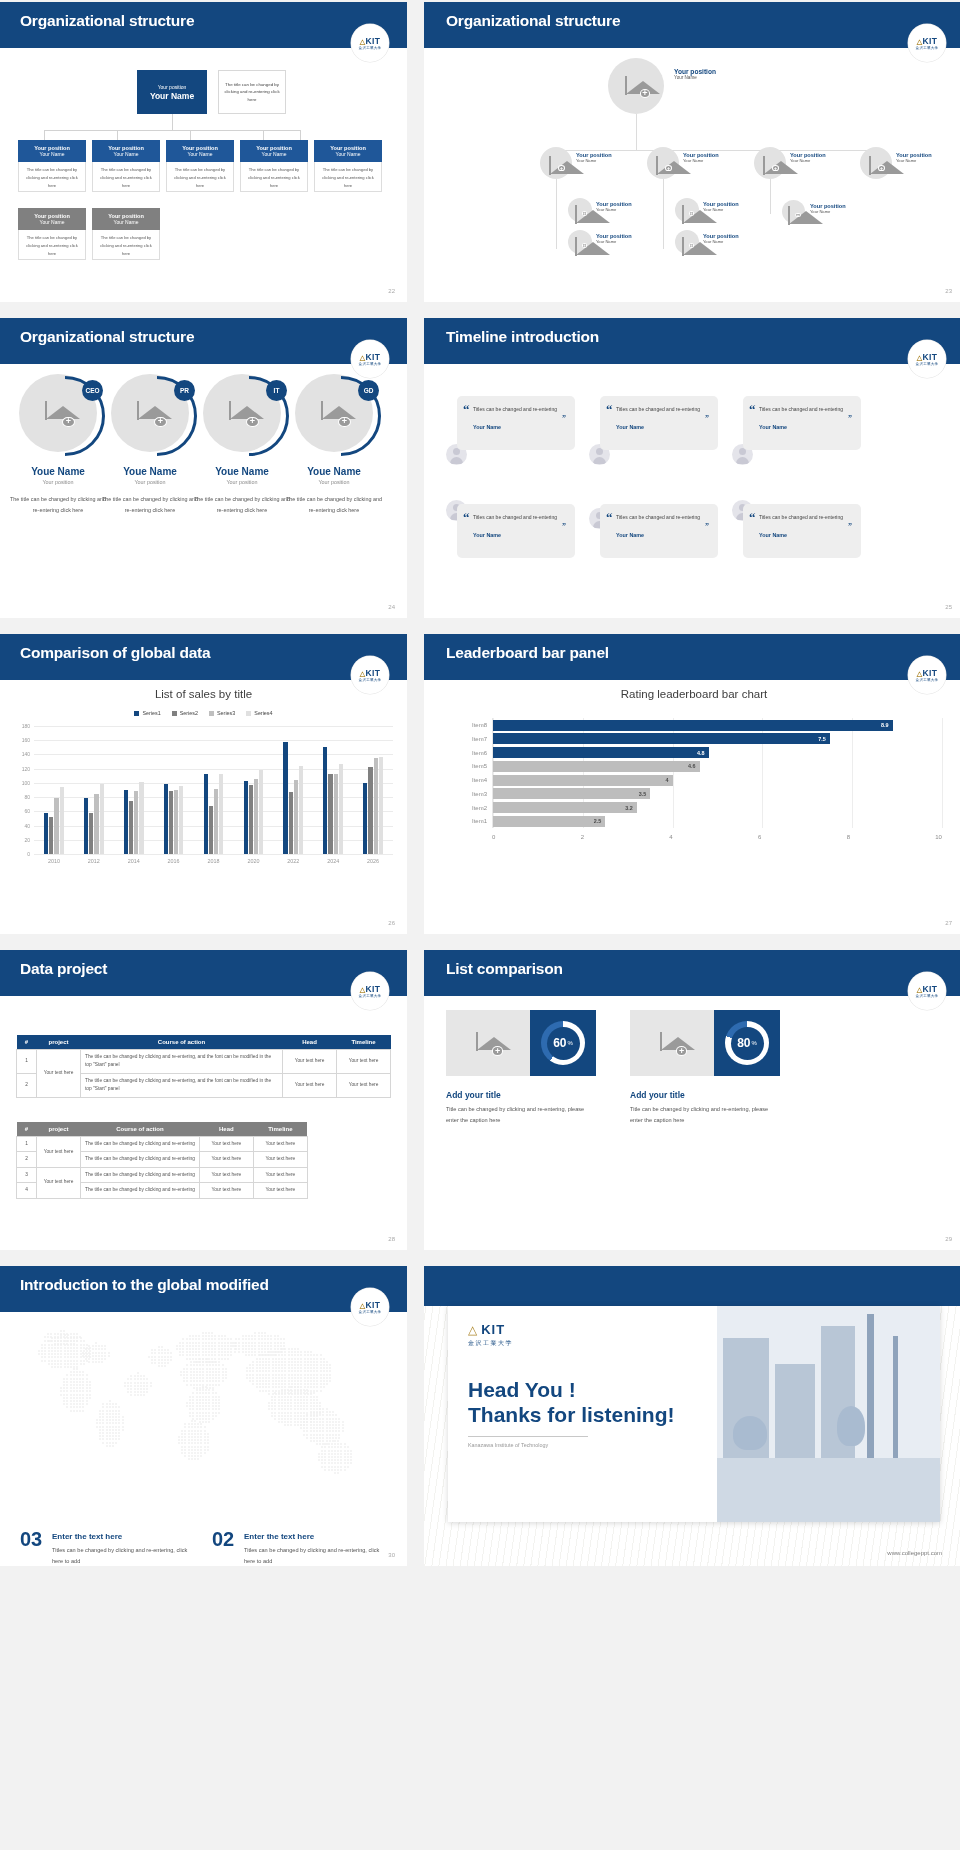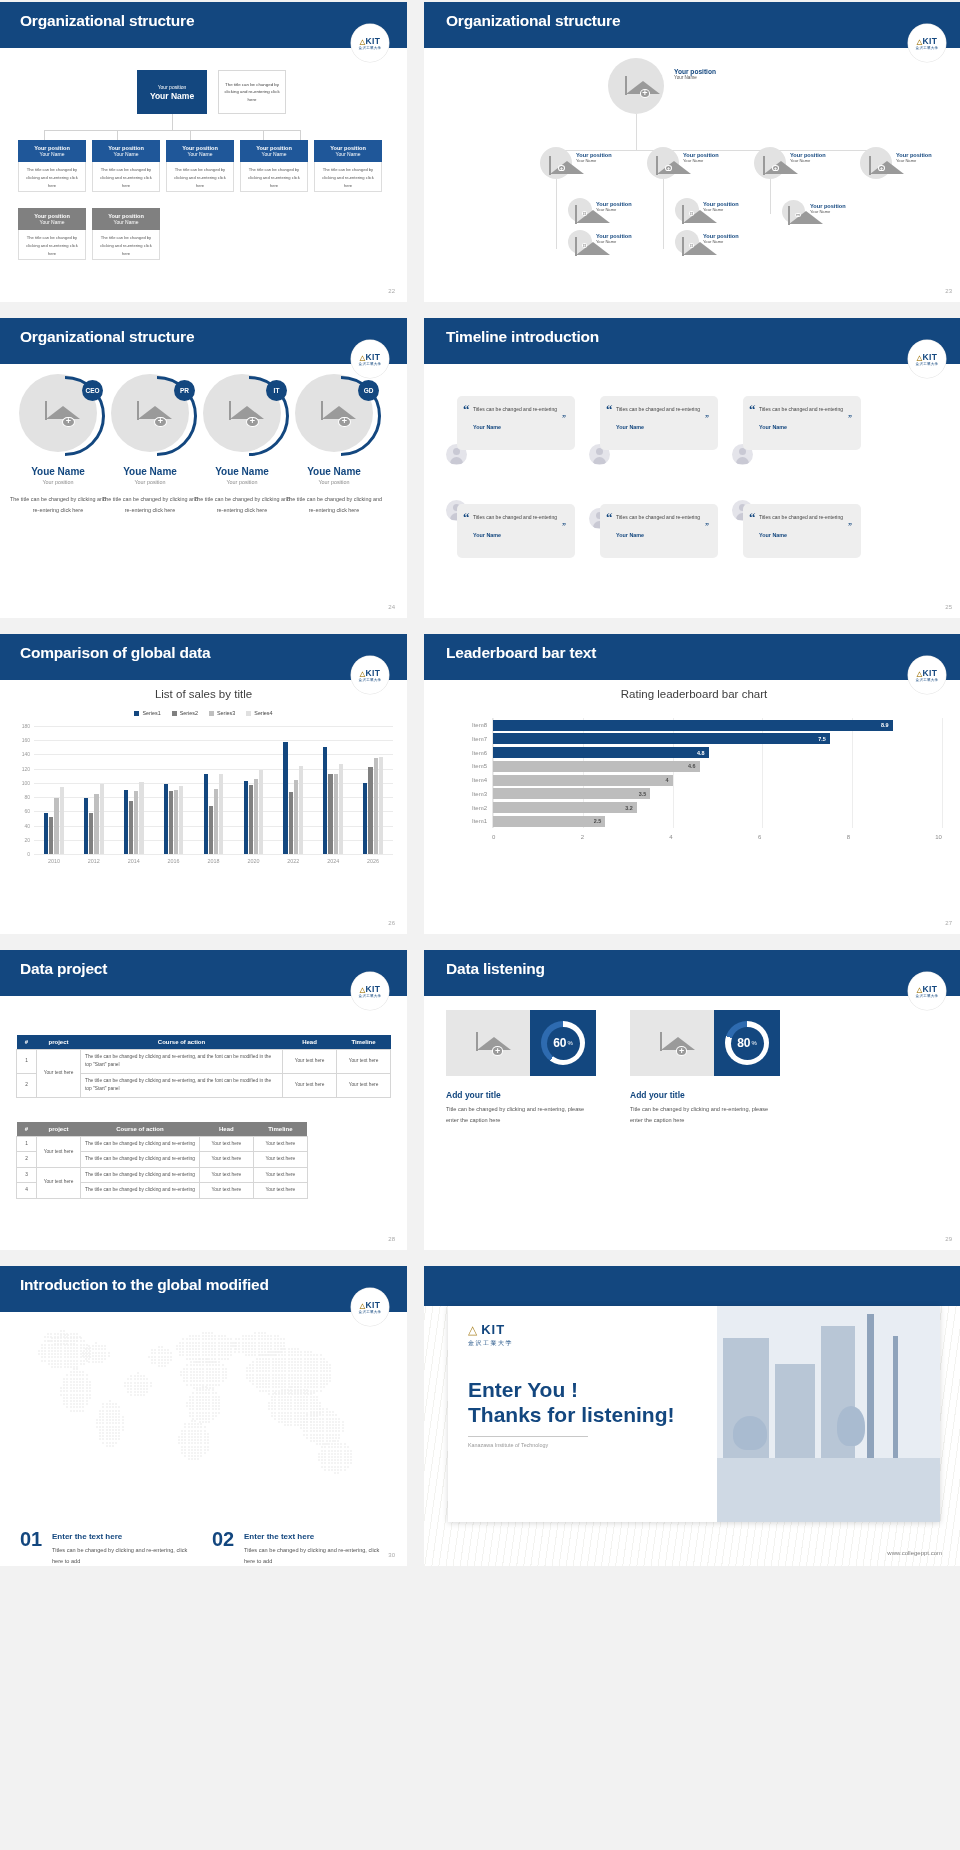--- a/index.html
+++ b/index.html
@@ -713,21 +713,21 @@
         <div class="xl">2026</div>
       </div>
 
     <div class="pagenum">26</div>
   </div>
 
   <div class="slide right s27">
     <div class="band">
         <div class="band-curve"></div>
       </div>
-    <div class="slide-title">Leaderboard bar text</div>
+    <div class="slide-title">Leaderboard bar panel</div>
     <div class="logo">
       <div class="kit"><span class="mark">△</span><span>KIT</span></div>
       <div class="jp">金沢工業大学</div>
     </div>
 
     <div class="chart-title">Rating leaderboard bar chart</div>
     <div class="plot" id="s27-plot">
         <div class="vgl" style="left: 0%;"></div>
         <div class="vgl" style="left: 20%;"></div>
         <div class="vgl" style="left: 40%;"></div>
@@ -871,21 +871,21 @@
         </tbody>
       </table>
 
     <div class="pagenum">28</div>
   </div>
 
   <div class="slide right s29">
     <div class="band">
         <div class="band-curve"></div>
       </div>
-    <div class="slide-title">Data listening</div>
+    <div class="slide-title">List comparison</div>
     <div class="logo">
       <div class="kit"><span class="mark">△</span><span>KIT</span></div>
       <div class="jp">金沢工業大学</div>
     </div>
 
     <div class="panel" style="left:22px;">
       <div class="ph">
         <span class="imgicon" style="width:24px;height:20px;"><span class="frame"></span><span class="plus">+</span></span>
       </div>
       <div class="dial">
@@ -2712,21 +2712,21 @@
         <div class="dot" style="left: 143.2px; top: 79.2px; width: 2px; height: 2px;"></div>
         <div class="dot" style="left: 146.4px; top: 79.2px; width: 2px; height: 2px;"></div>
         <div class="dot" style="left: 130.4px; top: 82.4px; width: 2px; height: 2px;"></div>
         <div class="dot" style="left: 133.6px; top: 82.4px; width: 2px; height: 2px;"></div>
         <div class="dot" style="left: 136.8px; top: 82.4px; width: 2px; height: 2px;"></div>
         <div class="dot" style="left: 140px; top: 82.4px; width: 2px; height: 2px;"></div>
         <div class="dot" style="left: 143.2px; top: 82.4px; width: 2px; height: 2px;"></div>
       </div>
 
     <div class="blk" style="left:20px;">
-      <div class="num">01</div>
+      <div class="num">03</div>
       <div class="h">Enter the text here</div>
       <div class="p">Titles can be changed by clicking and re-entering, click here to add</div>
     </div>
     <div class="blk" style="left:212px;">
       <div class="num">02</div>
       <div class="h">Enter the text here</div>
       <div class="p">Titles can be changed by clicking and re-entering, click here to add</div>
     </div>
 
     <div class="pagenum">30</div>
@@ -2735,21 +2735,21 @@
   <div class="slide right s31">
     <div class="texture"></div>
     <div class="bluecorner"></div>
     <div class="card">
       <div class="leftp">
         <div class="kitbig">
           <span class="mk">△</span>
           <span class="tx">KIT</span>
         </div>
         <div class="kitjp">金沢工業大学</div>
-        <div class="ty1">Enter You !</div>
+        <div class="ty1">Head You !</div>
         <div class="ty2">Thanks for listening!</div>
         <div class="rule"></div>
         <div class="sub">Kanazawa Institute of Technology</div>
       </div>
       <div class="rightp">
         <div class="bld" style="left:6px;  top:32px; width:46px; height:120px;"></div>
         <div class="bld" style="left:58px; top:58px; width:40px; height:94px;"></div>
         <div class="bld" style="left:104px;top:20px; width:34px; height:132px;"></div>
         <div class="pole" style="left:150px;top:8px;  width:7px;  height:150px;"></div>
         <div class="pole" style="left:176px;top:30px; width:5px;  height:128px;"></div>

